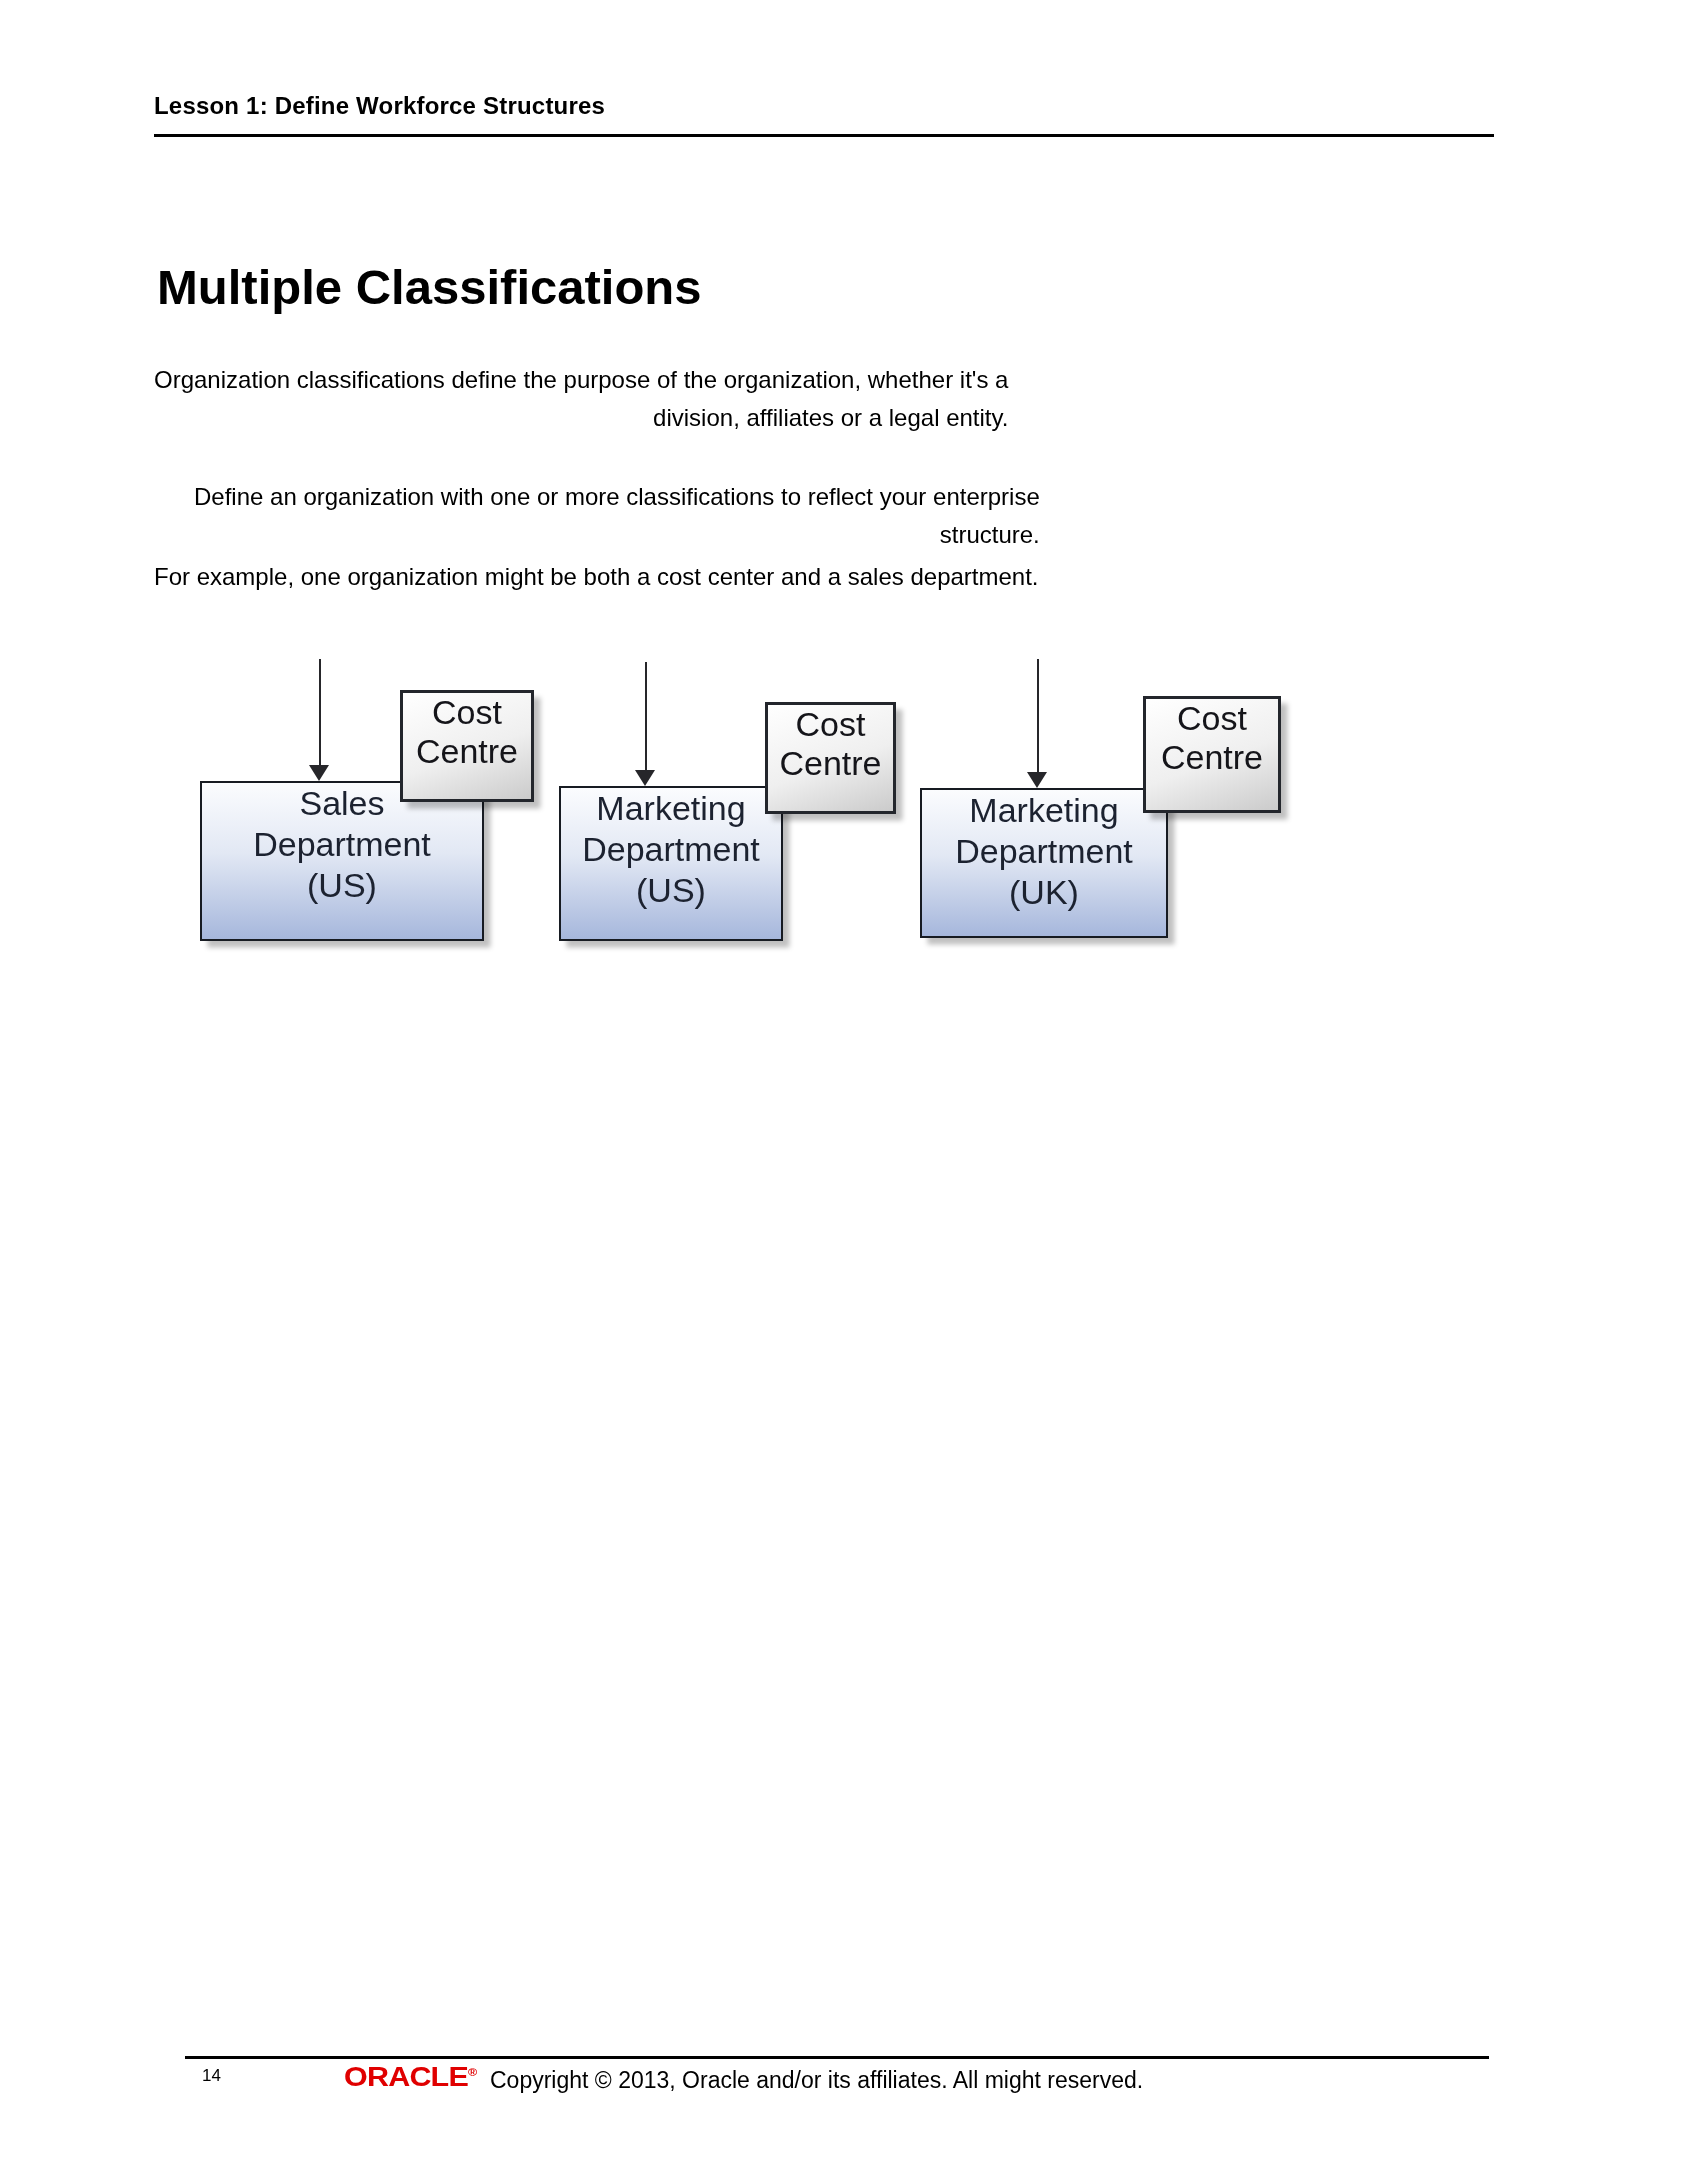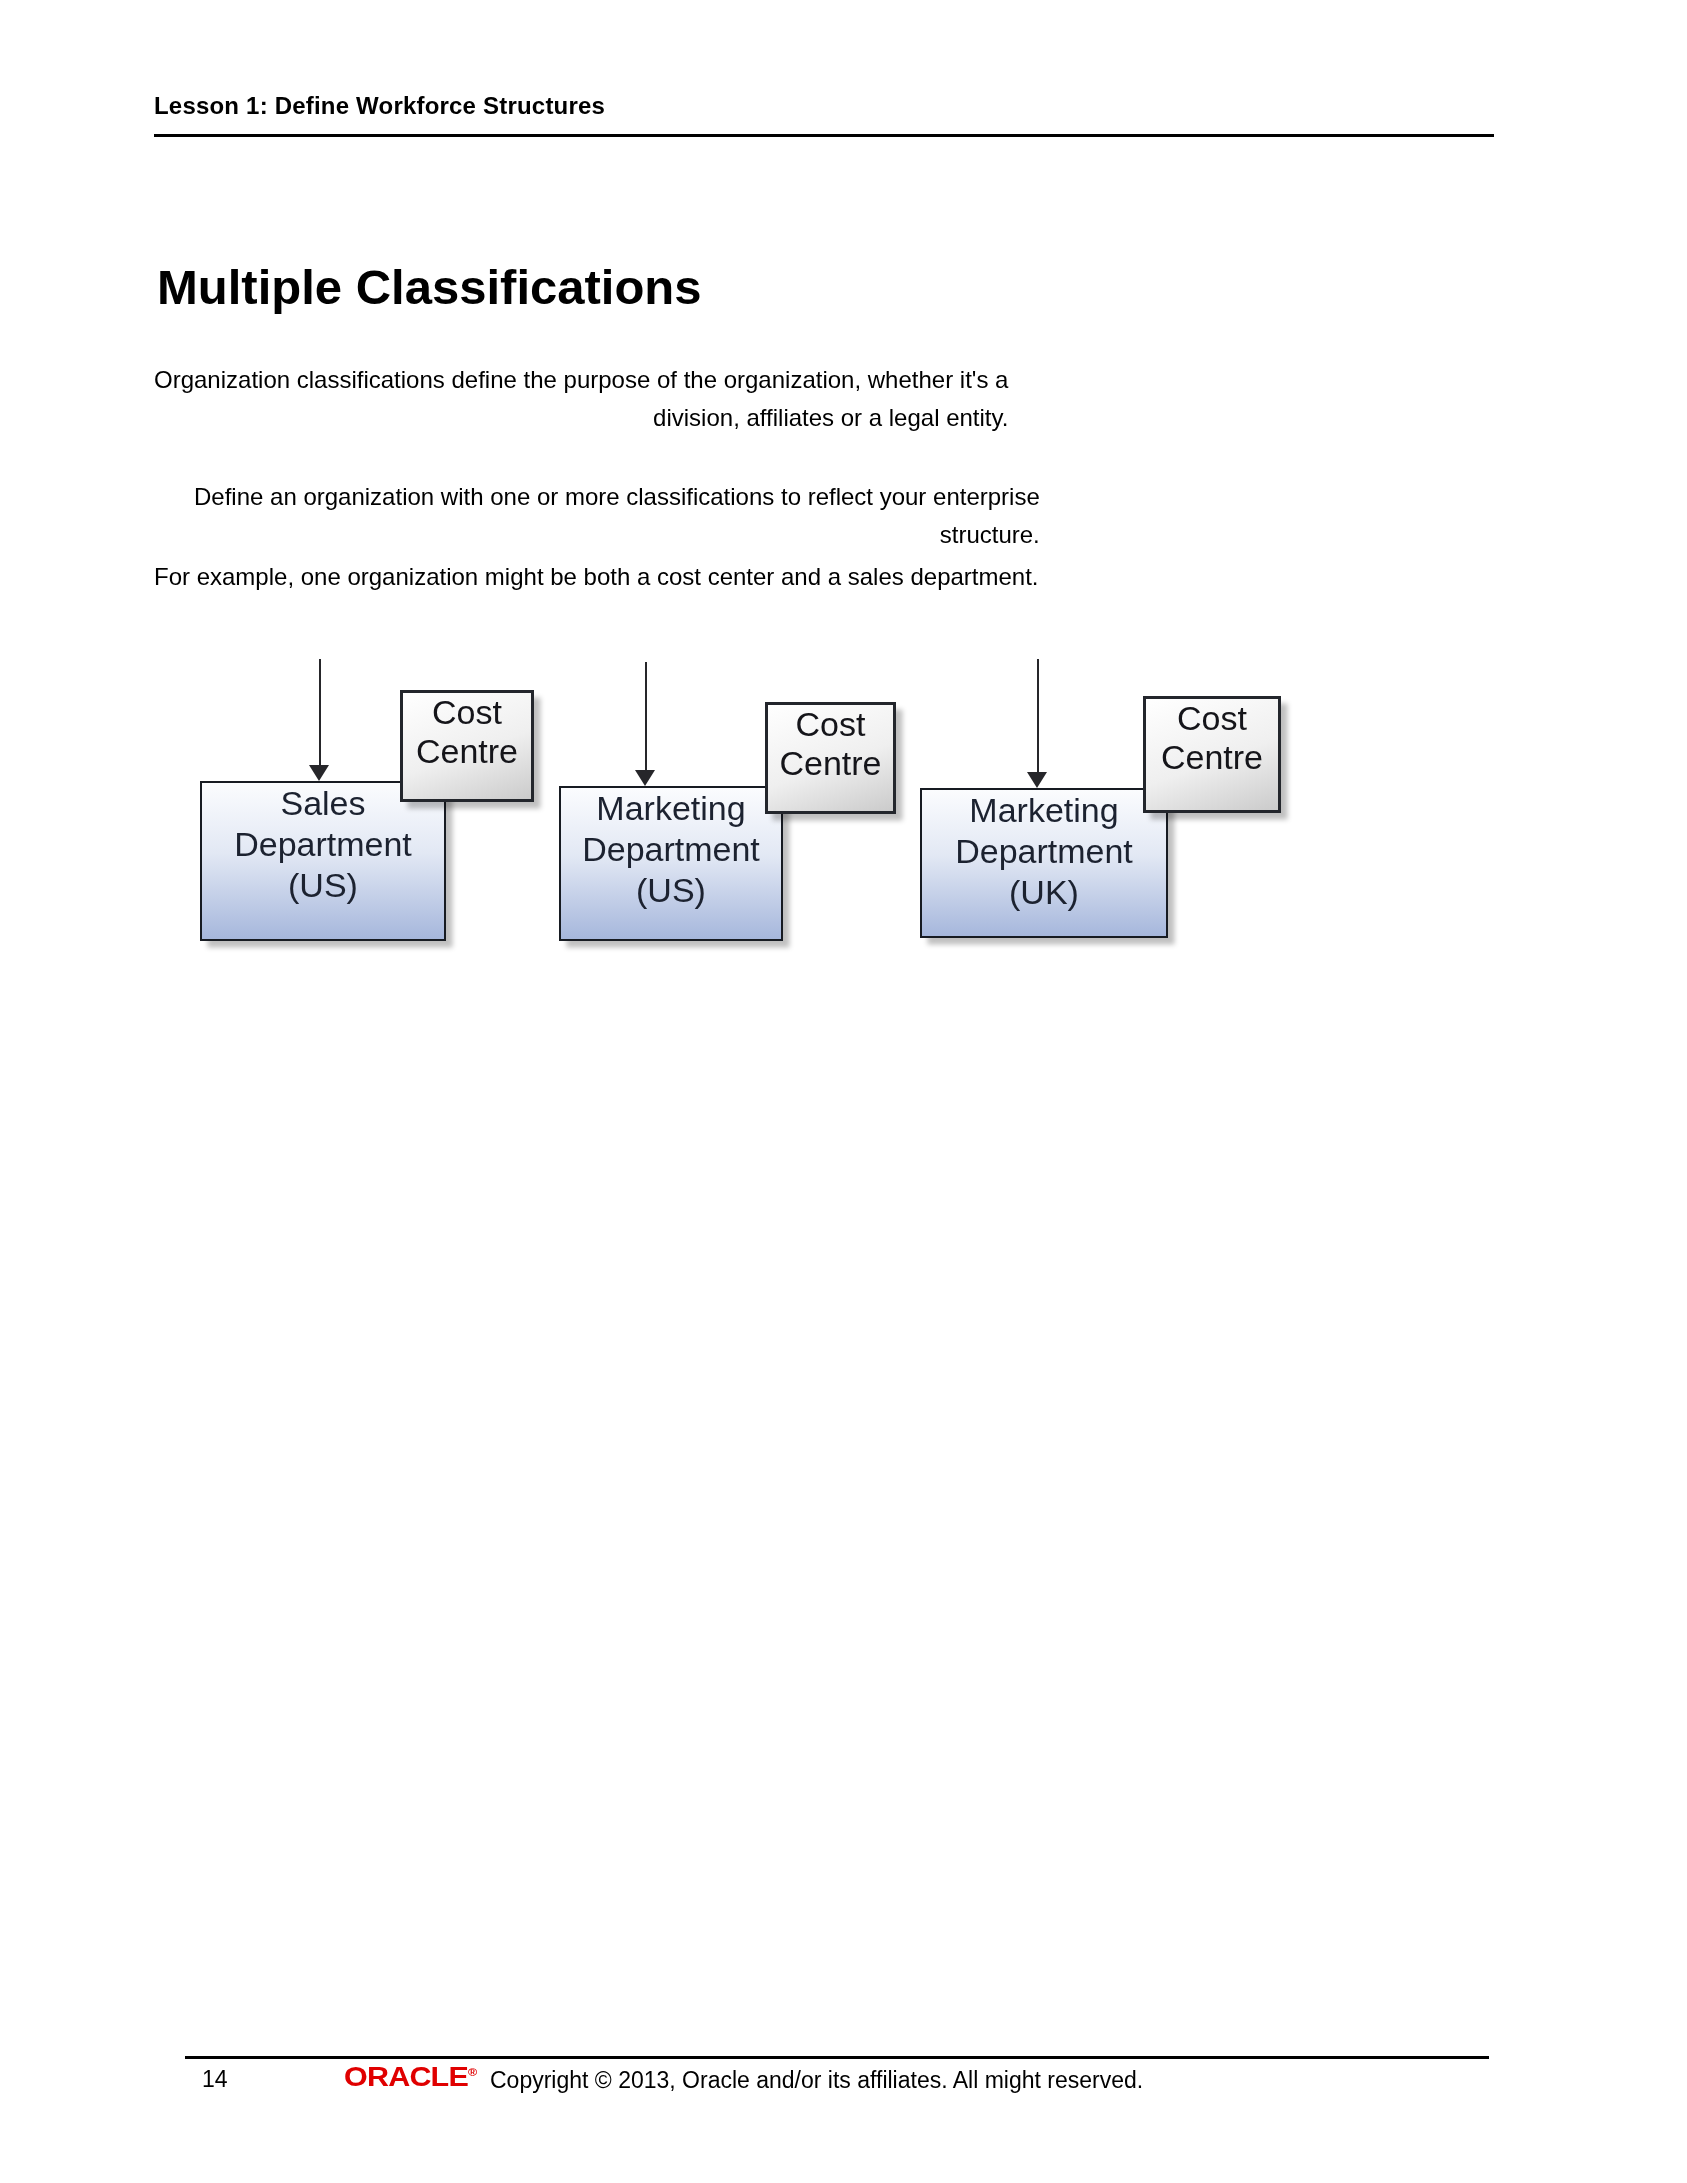--- a/index.html
+++ b/index.html
@@ -28,21 +28,21 @@
   .deptbox {
     border:2.5px solid #171b22; z-index:1;
     background:linear-gradient(to bottom, #fbfcfe 0%, #e2e8f4 45%, #a6b7dc 100%);
     font-size:34px; line-height:41px; color:#1c2230;
   }
   .costbox {
     border:3.3px solid #23262c; z-index:2;
     background:linear-gradient(160deg, #ffffff 0%, #efefef 55%, #cbcbcb 100%);
     font-size:34px; line-height:39px; color:#15151a;
   }
-  #dept1 { left:200px;  top:781px; width:246px; height:160px; }
+  #dept1 { left:200px;  top:781px; width:284px; height:160px; }
   #cost1 { left:400px;  top:690px; width:134px; height:112px; }
   #dept2 { left:559px;  top:786px; width:224px; height:155px; }
   #cost2 { left:765px;  top:702px; width:131px; height:112px; }
   #dept3 { left:920px; top:788px; width:248px; height:150px; }
   #cost3 { left:1143px; top:696px; width:138px; height:117px; }
 
   .arrow { position:absolute; z-index:0; }
   #arrow1 { left:309px;  top:659px; width:21.4px; height:122px; }
   #arrow2 { left:635px;  top:662px; width:21.4px; height:124px; }
   #arrow3 { left:1027px; top:659px; width:21.4px; height:129px; }
@@ -51,21 +51,21 @@
     height:calc(100% - 15px); background:#26262a;
   }
   .arrow .head {
     position:absolute; bottom:0; left:50%; margin-left:-10.7px; width:0; height:0;
     border-left:10.7px solid transparent; border-right:10.7px solid transparent;
     border-top:16.5px solid #26262a;
   }
 
   
   .footer-rule { position:absolute; left:185px; top:2056px; width:1304px; height:2.5px; background:#000; }
-  .page-number { position:absolute; left:202px; top:2066px; font-size:23px; }
+  .page-number { position:absolute; left:202px; top:2066px; font-size:17px; }
   .oracle-logo {
     position:absolute; left:344px; top:2061px; font-size:30.5px; font-weight:bold;
     color:#e00000; letter-spacing:-0.8px; transform:scaleY(.88); transform-origin:left top;
   }
   .logo-mark { font-size:12.4px; vertical-align:super; }
   .copyright { position:absolute; left:490px; top:2067px; font-size:23px; }
 </style>
 </head>
 <body>
 

